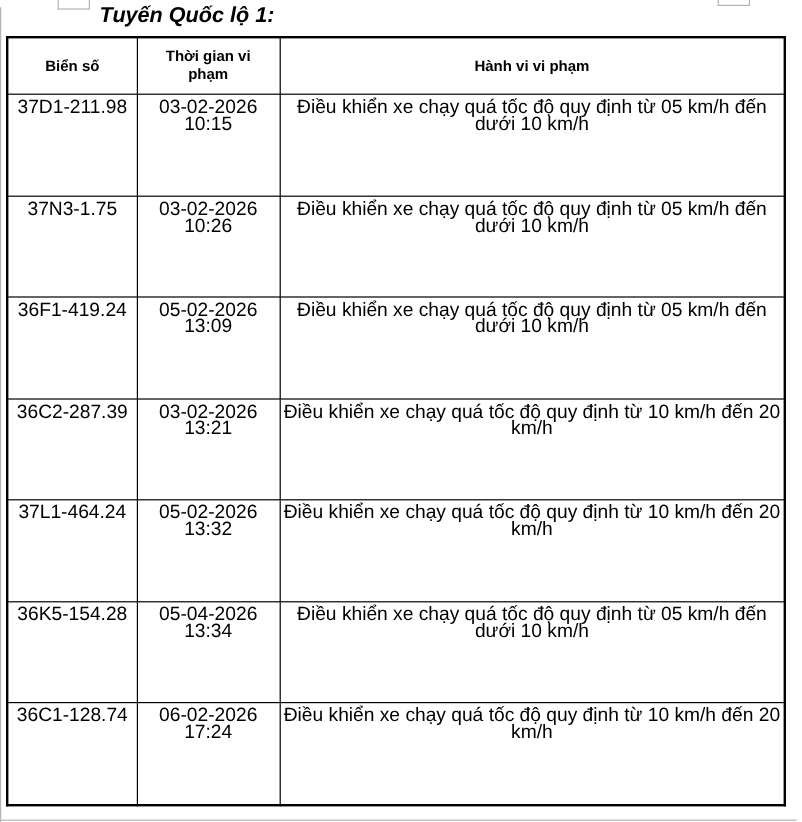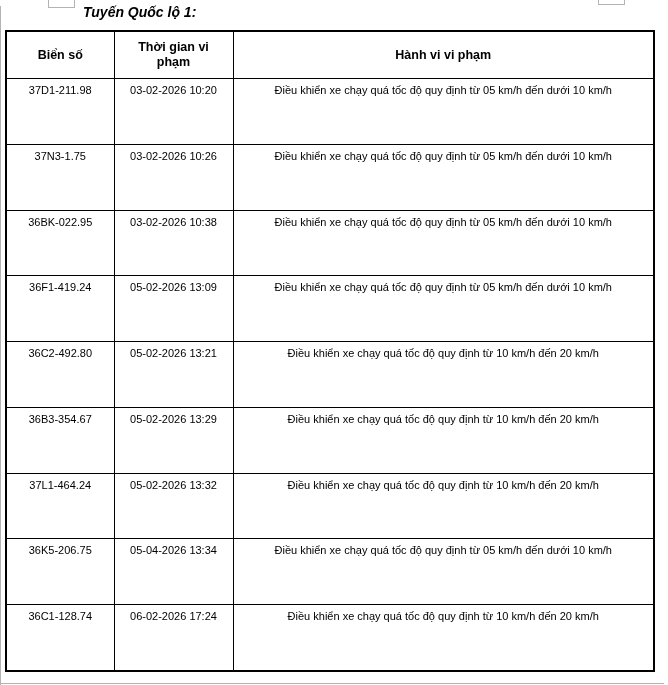--- a/index.html
+++ b/index.html
@@ -34,21 +34,21 @@
   .remnant-right { left: 598px; height: 4px; }
   .bottom-gridline {
     position: absolute;
     left: 0; top: 683px;
     width: 664px; height: 1px;
     background: #b3b3b3;
   }
   .doc-title {
     position: absolute;
     left: 83px; top: 3px;
-    font-size: 14px;
+    font-size: 18px;
     line-height: 18px;
     font-weight: bold;
     font-style: italic;
     white-space: nowrap;
   }
   table.violations {
     position: absolute;
     left: 5px; top: 30px;
     width: 650px;
     height: 642px;
@@ -64,21 +64,21 @@
   }
   table.violations th {
     font-size: 12.5px;
     font-weight: bold;
     vertical-align: middle;
     height: 44px;
     line-height: 15px;
   }
   th.th-time { padding: 0 13px; }  
   table.violations td {
-    font-size: 11px;
+    font-size: 16px;
     line-height: 14px;
     vertical-align: top;
     padding: 4px 2px 0 2px;
     height: 42px;
   }
   td.plate-left { text-align: left; padding-left: 6px; }
   .col-plate { width: 108px; }
   .col-time  { width: 119px; }
 </style>
 </head>
@@ -100,55 +100,45 @@
   <thead>
     <tr>
       <th>Biển số</th>
       <th class="th-time">Thời gian vi phạm</th>
       <th>Hành vi vi phạm</th>
     </tr>
   </thead>
   <tbody>
       <tr>
         <td>37D1-211.98</td>
-        <td>03-02-2026 10:20</td>
+        <td>03-02-2026 10:15</td>
         <td>Điều khiển xe chạy quá tốc độ quy định từ 05 km/h đến dưới 10 km/h</td>
       </tr>
       <tr>
         <td>37N3-1.75</td>
         <td>03-02-2026 10:26</td>
         <td>Điều khiển xe chạy quá tốc độ quy định từ 05 km/h đến dưới 10 km/h</td>
       </tr>
       <tr>
-        <td>36BK-022.95</td>
-        <td>03-02-2026 10:38</td>
-        <td>Điều khiển xe chạy quá tốc độ quy định từ 05 km/h đến dưới 10 km/h</td>
-      </tr>
-      <tr>
         <td>36F1-419.24</td>
         <td>05-02-2026 13:09</td>
         <td>Điều khiển xe chạy quá tốc độ quy định từ 05 km/h đến dưới 10 km/h</td>
       </tr>
       <tr>
-        <td>36C2-492.80</td>
-        <td>05-02-2026 13:21</td>
-        <td>Điều khiển xe chạy quá tốc độ quy định từ 10 km/h đến 20 km/h</td>
-      </tr>
-      <tr>
-        <td>36B3-354.67</td>
-        <td>05-02-2026 13:29</td>
+        <td>36C2-287.39</td>
+        <td>03-02-2026 13:21</td>
         <td>Điều khiển xe chạy quá tốc độ quy định từ 10 km/h đến 20 km/h</td>
       </tr>
       <tr>
         <td>37L1-464.24</td>
         <td>05-02-2026 13:32</td>
         <td>Điều khiển xe chạy quá tốc độ quy định từ 10 km/h đến 20 km/h</td>
       </tr>
       <tr>
-        <td class="plate-left">36K5-206.75</td>
+        <td class="plate-left">36K5-154.28</td>
         <td>05-04-2026 13:34</td>
         <td>Điều khiển xe chạy quá tốc độ quy định từ 05 km/h đến dưới 10 km/h</td>
       </tr>
       <tr>
         <td>36C1-128.74</td>
         <td>06-02-2026 17:24</td>
         <td>Điều khiển xe chạy quá tốc độ quy định từ 10 km/h đến 20 km/h</td>
       </tr>
     </tbody>
 </table>

